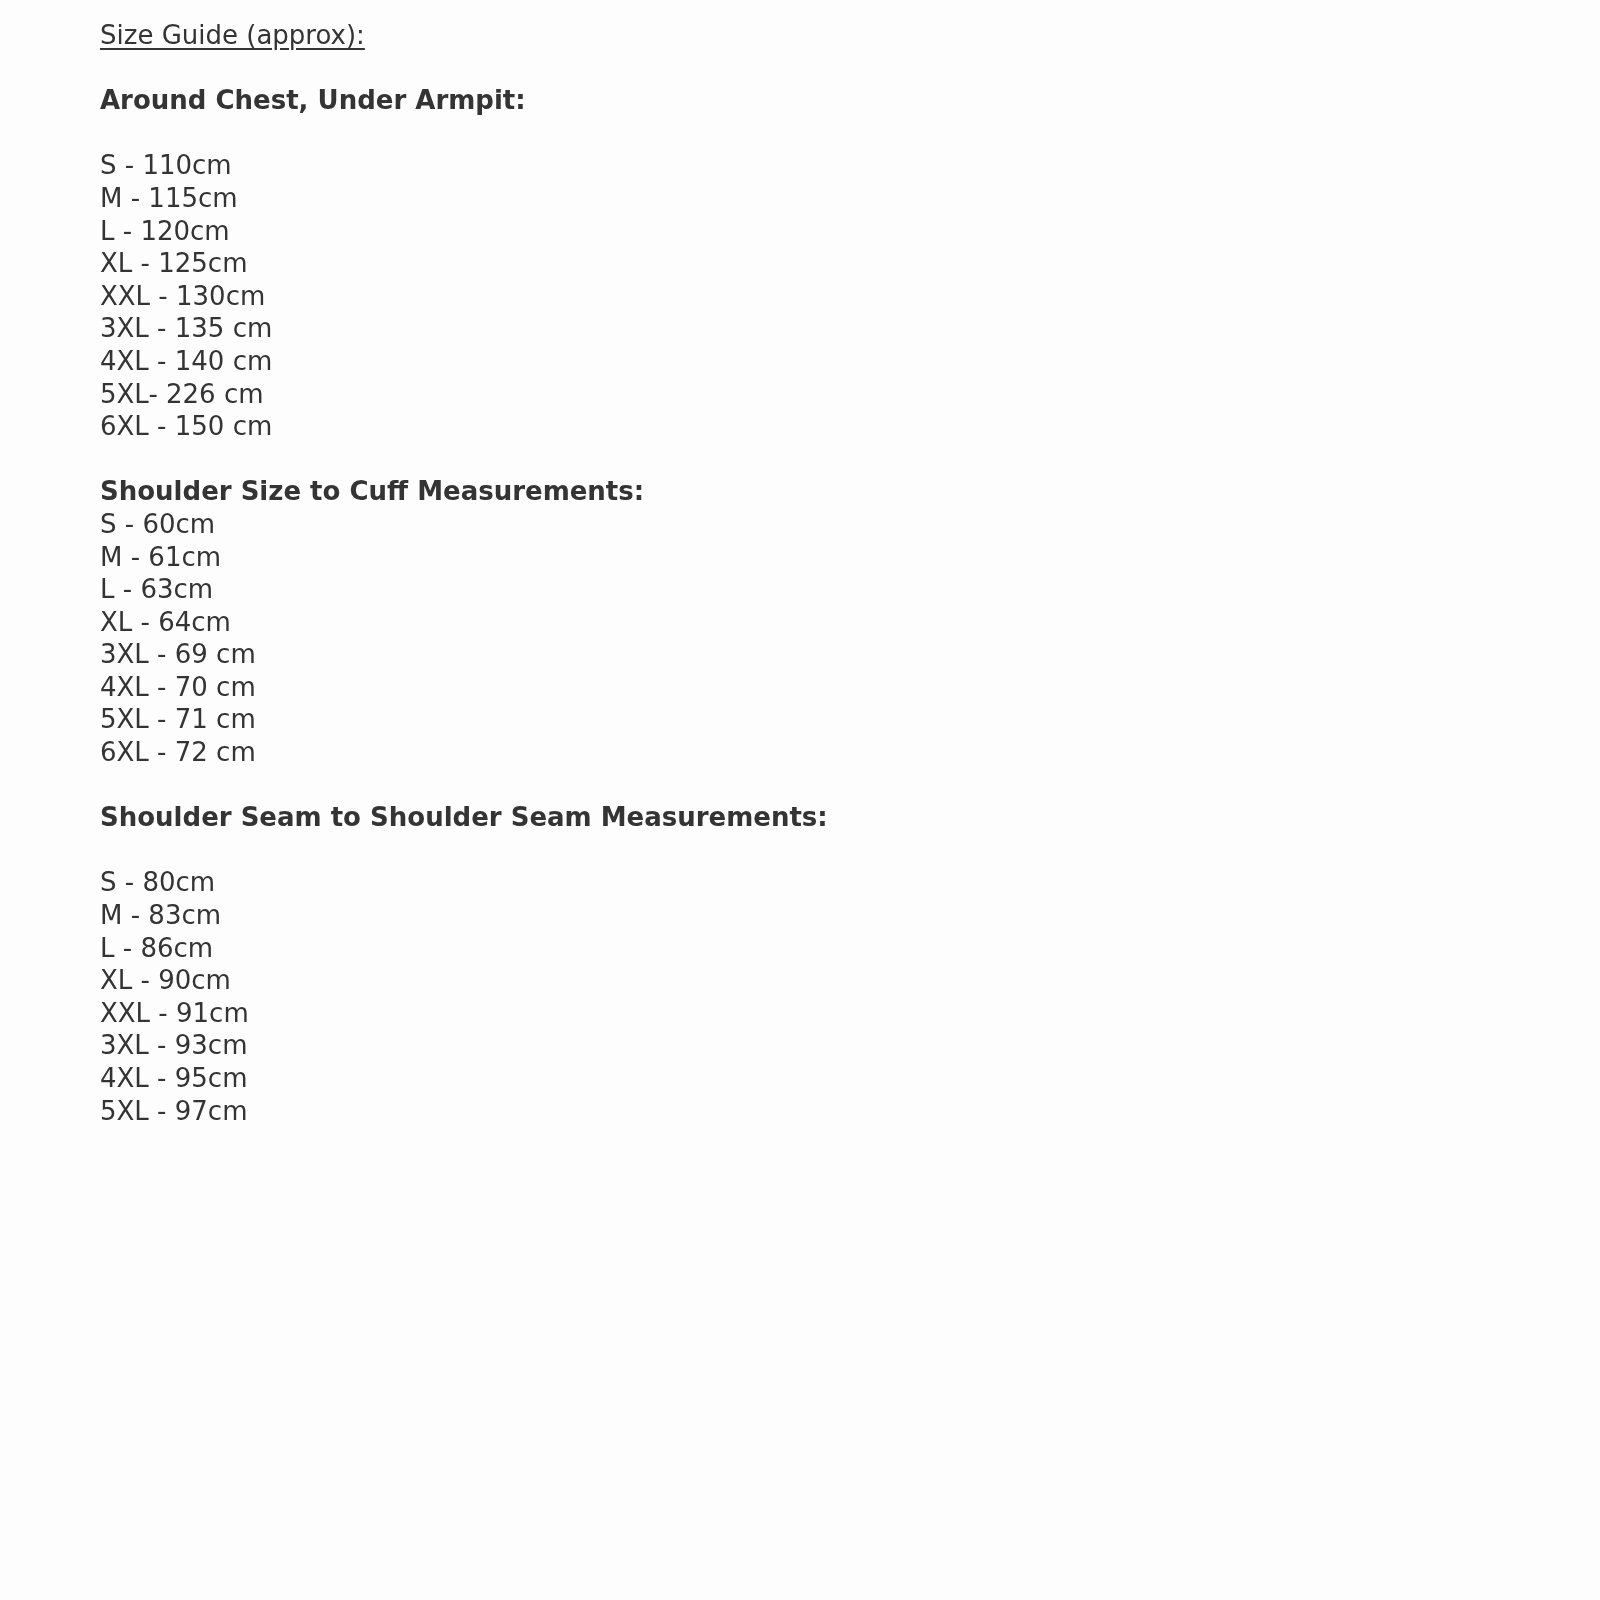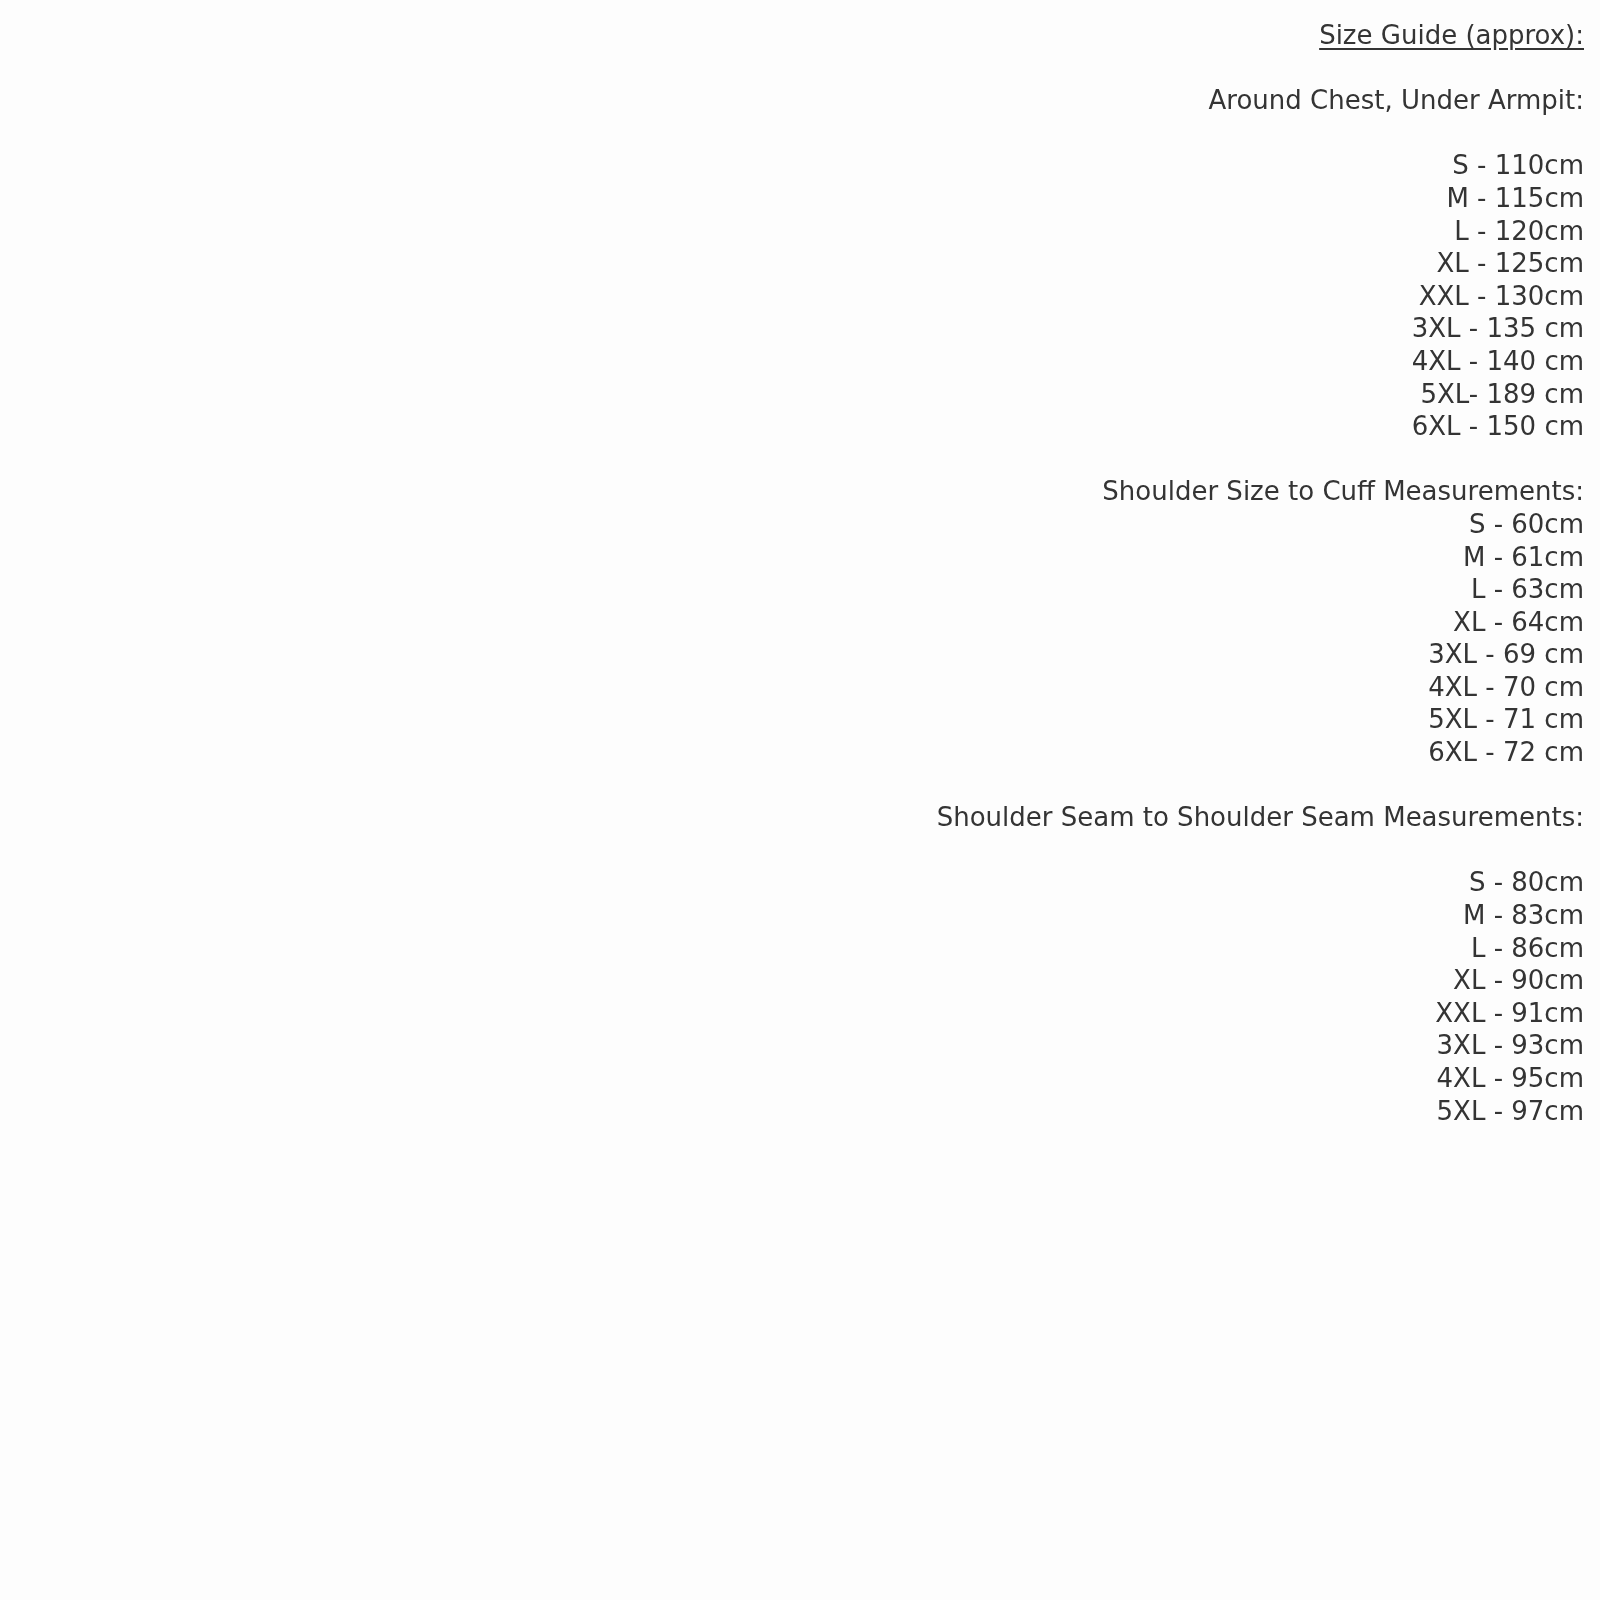--- a/index.html
+++ b/index.html
@@ -14,50 +14,50 @@
   }
   body {
     width: 1600px;
     min-height: 1600px;
     font-family: "DejaVu Sans", "Liberation Sans", sans-serif;
     font-size: 26px;
     line-height: var(--lh);
   }
   main.size-guide {
     padding: 19px 16px 40px 100px; 
-    text-align: right;
+    text-align: left;
   }
   .page-title {
     font-size: 26px;
     font-weight: normal;
     text-decoration: underline;
     text-underline-offset: 4px;
   }
   .size-section { margin-top: var(--lh); }
-  .section-heading { font-weight: normal; }
+  .section-heading { font-weight: bold; }
   .size-section.gap-after-heading .section-heading { margin-bottom: var(--lh); }
   .size-item { white-space: pre; }
 </style>
 </head>
 <body>
 
 <main class="size-guide">
   <h1 class="page-title">Size Guide (approx):</h1>
   <div id="sections">
       <section class="size-section gap-after-heading">
         <div class="section-heading">Around Chest, Under Armpit:</div>
         <div class="size-list">
           <div class="size-item">S - 110cm</div>
           <div class="size-item">M - 115cm</div>
           <div class="size-item">L - 120cm</div>
           <div class="size-item">XL - 125cm</div>
           <div class="size-item">XXL - 130cm</div>
           <div class="size-item">3XL - 135 cm</div>
           <div class="size-item">4XL - 140 cm</div>
-          <div class="size-item">5XL- 189 cm</div>
+          <div class="size-item">5XL- 226 cm</div>
           <div class="size-item">6XL - 150 cm</div>
         </div>
       </section>
       <section class="size-section">
         <div class="section-heading">Shoulder Size to Cuff Measurements:</div>
         <div class="size-list">
           <div class="size-item">S - 60cm</div>
           <div class="size-item">M - 61cm</div>
           <div class="size-item">L - 63cm</div>
           <div class="size-item">XL - 64cm</div>

